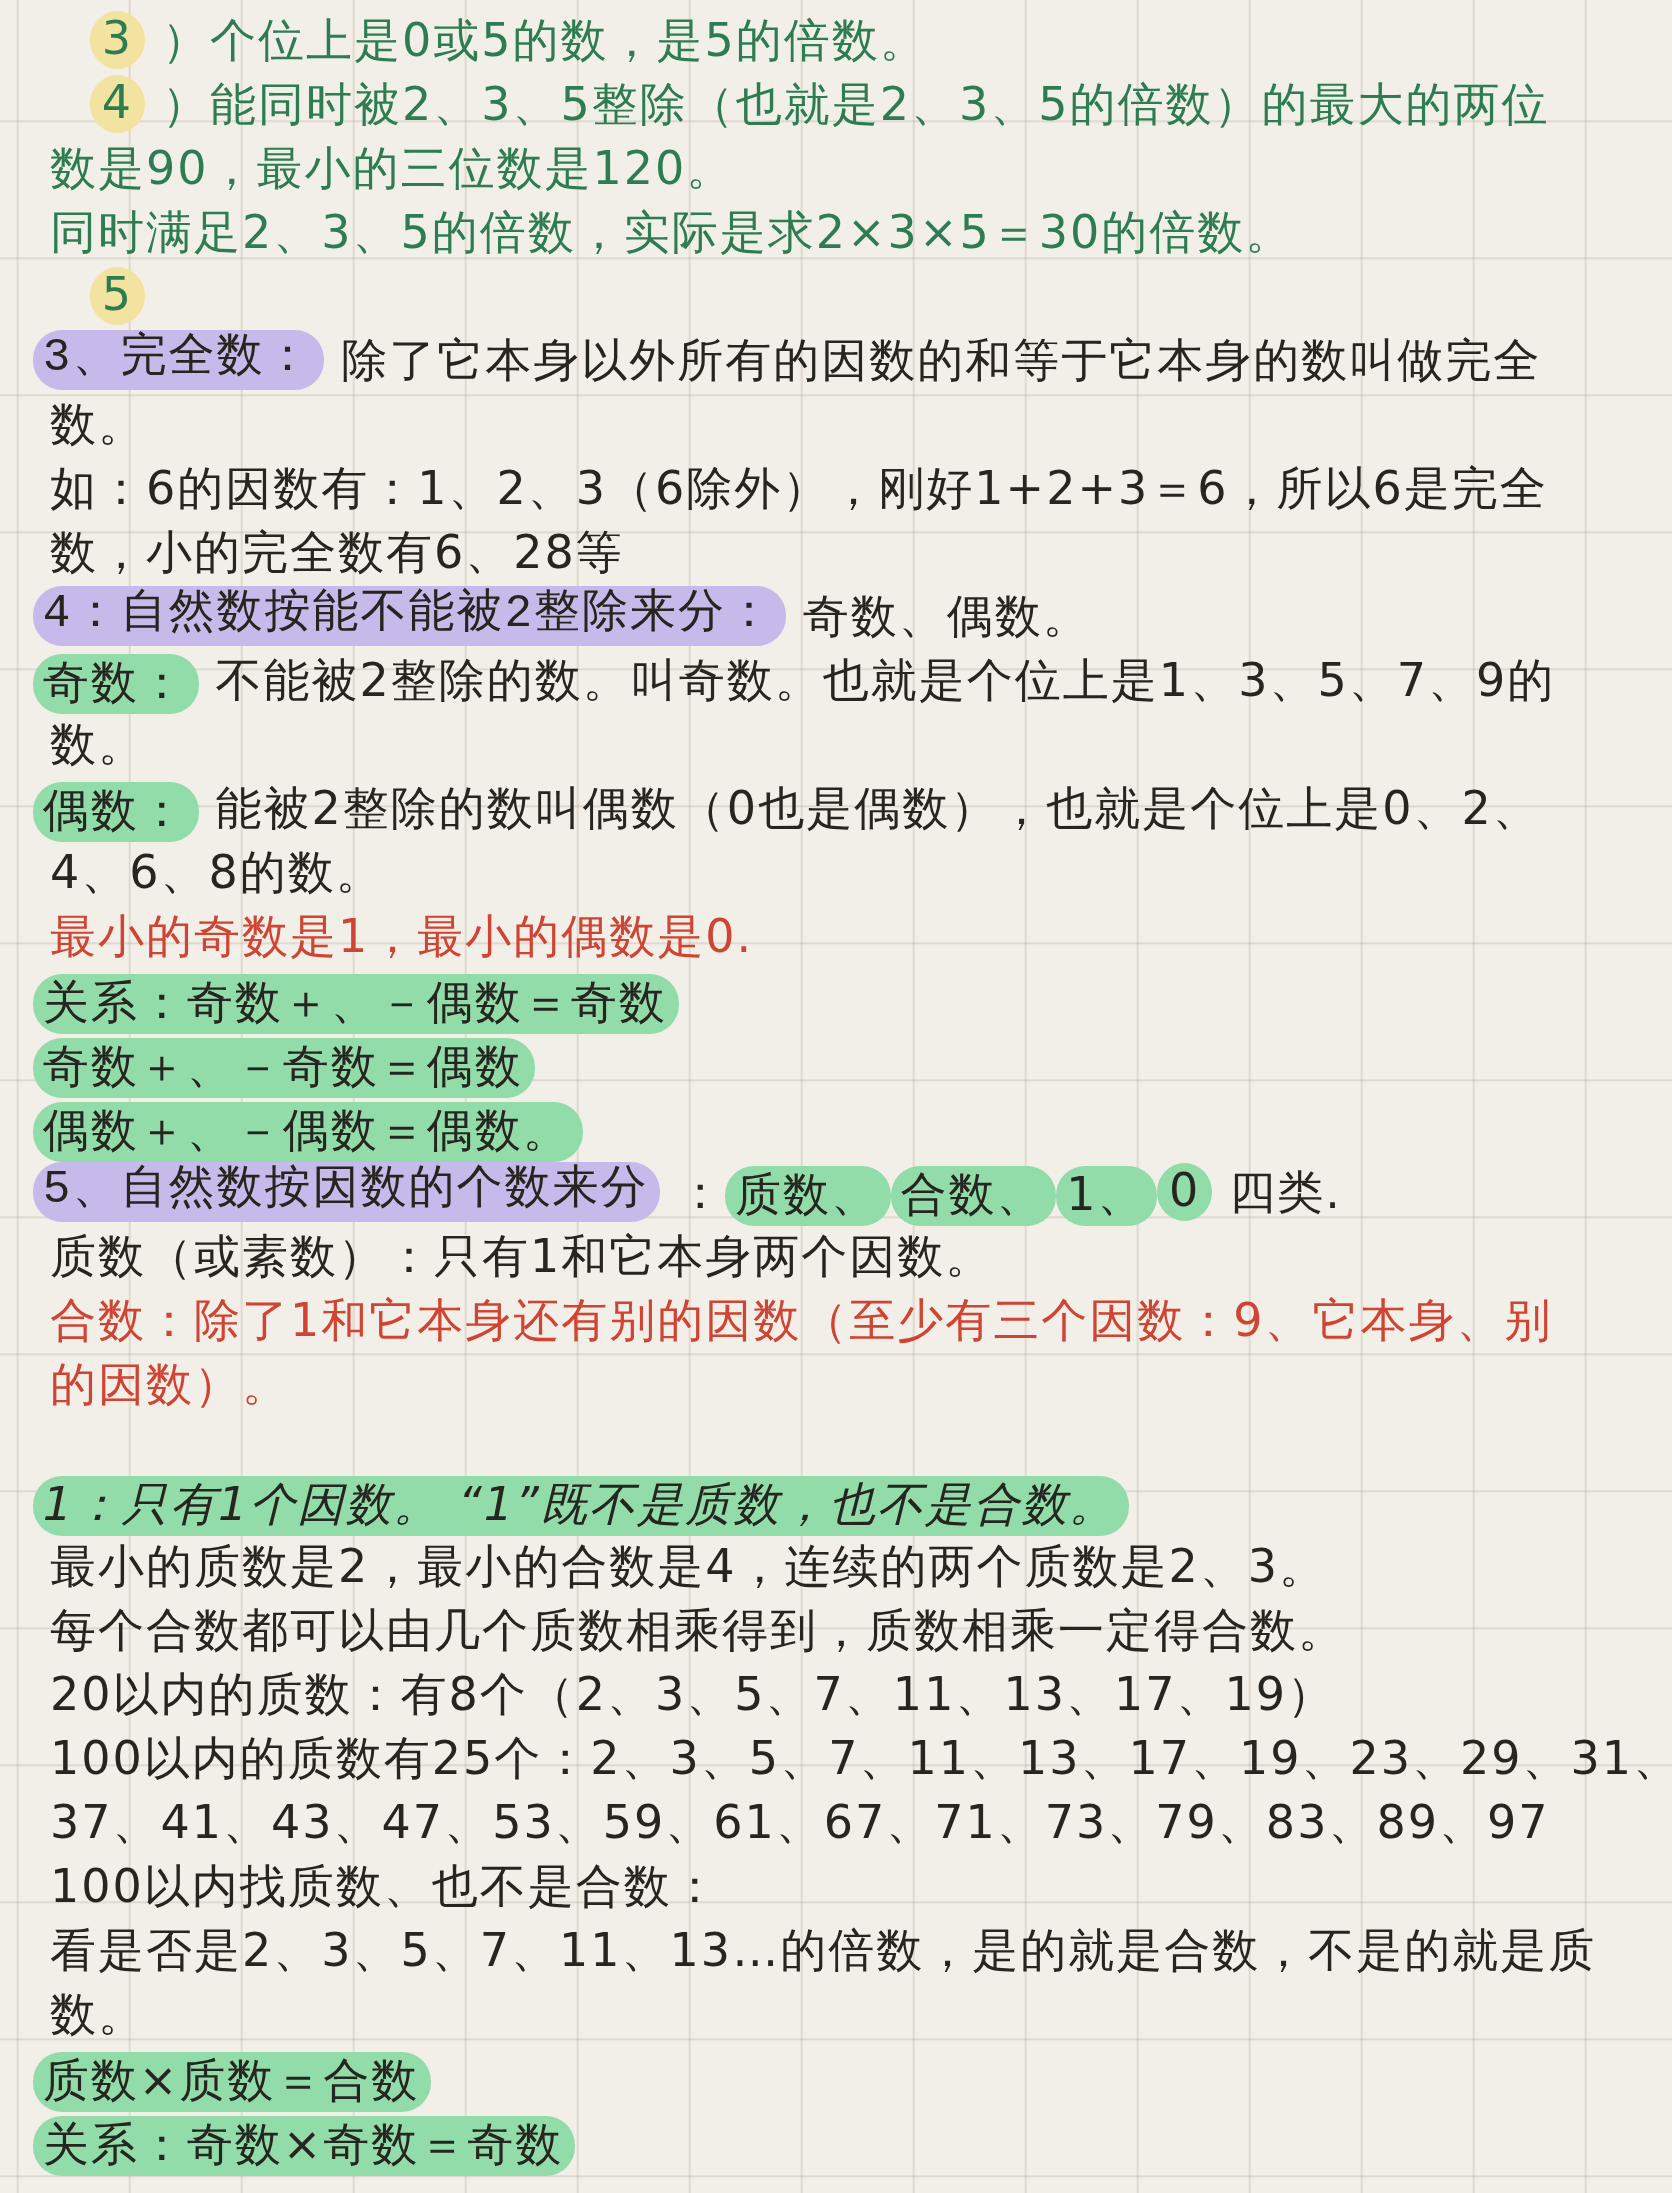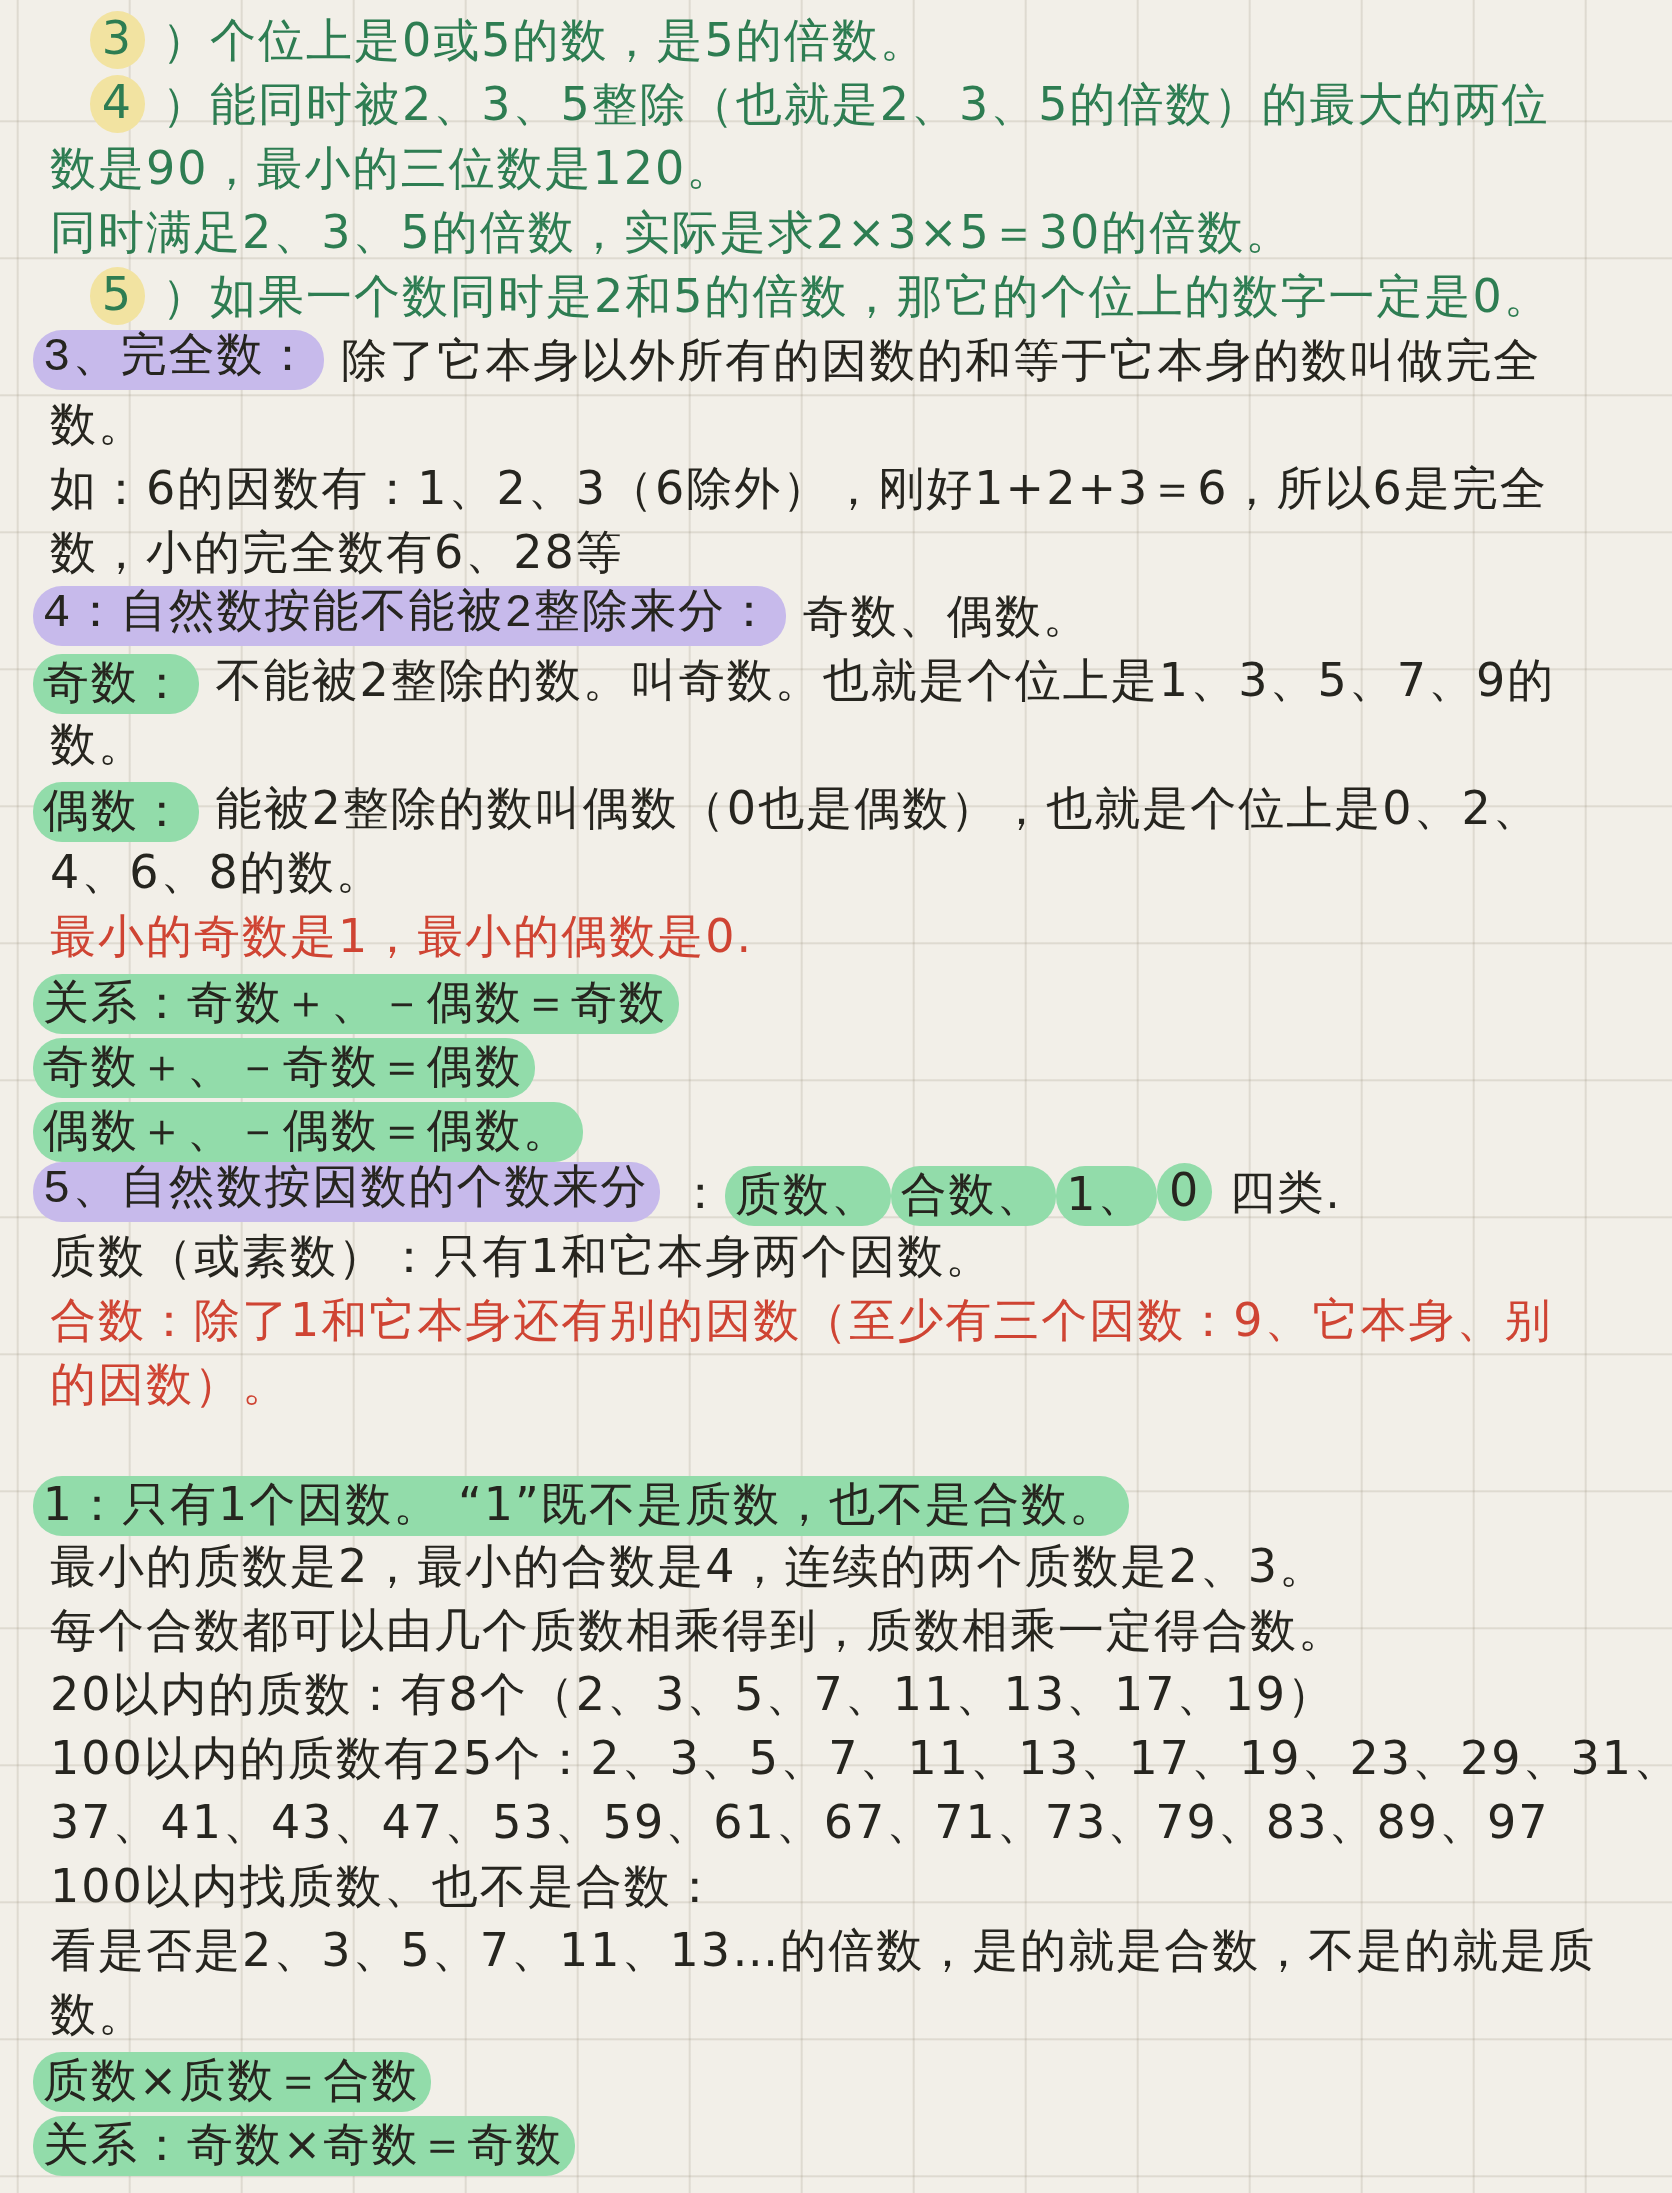--- a/index.html
+++ b/index.html
@@ -27,21 +27,21 @@
   .line{
     height:64px;
     display:flex;
     align-items:center;
     white-space:nowrap;
     font-size:46px;
     letter-spacing:2px;
     line-height:1;
   }
   .line.indent{padding-left:57px;}
-  .line.gap-before{margin-top:54px;}
+  .line.gap-before{margin-top:54px;font-style:italic;}
   .seg{display:inline-block;padding-left:17px;}
   .c-green{color:#2e7d52;}
   .c-black{color:#26251f;}
   .c-red{color:#cf4433;}
   .hl-yellow{
     background:#f2e3a1;
     border-radius:50%;
     padding:3.9px 11.8px 7.8px 11.8px;
   }
   .hl-purple{
@@ -76,21 +76,20 @@
         <span class="seg c-green">）能同时被2、3、5整除（也就是2、3、5的倍数）的最大的两位</span>
       </div>
       <div class="line">
         <span class="seg c-green">数是90，最小的三位数是120。</span>
       </div>
       <div class="line">
         <span class="seg c-green">同时满足2、3、5的倍数，实际是求2×3×5＝30的倍数。</span>
       </div>
       <div class="line indent">
         <span class="seg c-green hl-yellow">5</span>
-        <span class="seg c-green">）如果一个数同时是2和5的倍数，那它的个位上的数字一定是0。</span>
       </div>
       <div class="line">
         <span class="seg c-black hl-purple">3、完全数：</span>
         <span class="seg c-black">除了它本身以外所有的因数的和等于它本身的数叫做完全</span>
       </div>
       <div class="line">
         <span class="seg c-black">数。</span>
       </div>
       <div class="line">
         <span class="seg c-black">如：6的因数有：1、2、3（6除外），刚好1+2+3＝6，所以6是完全</span>

